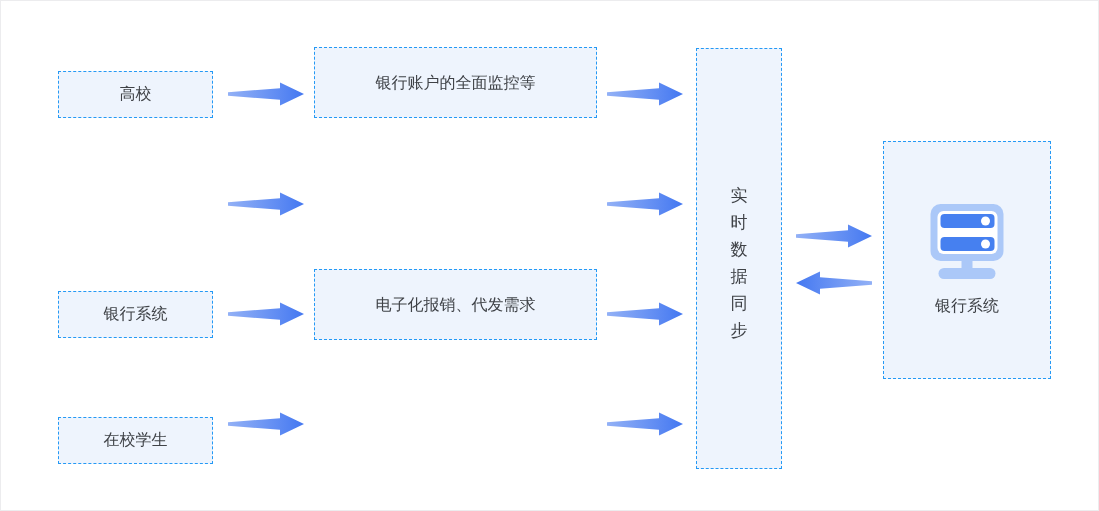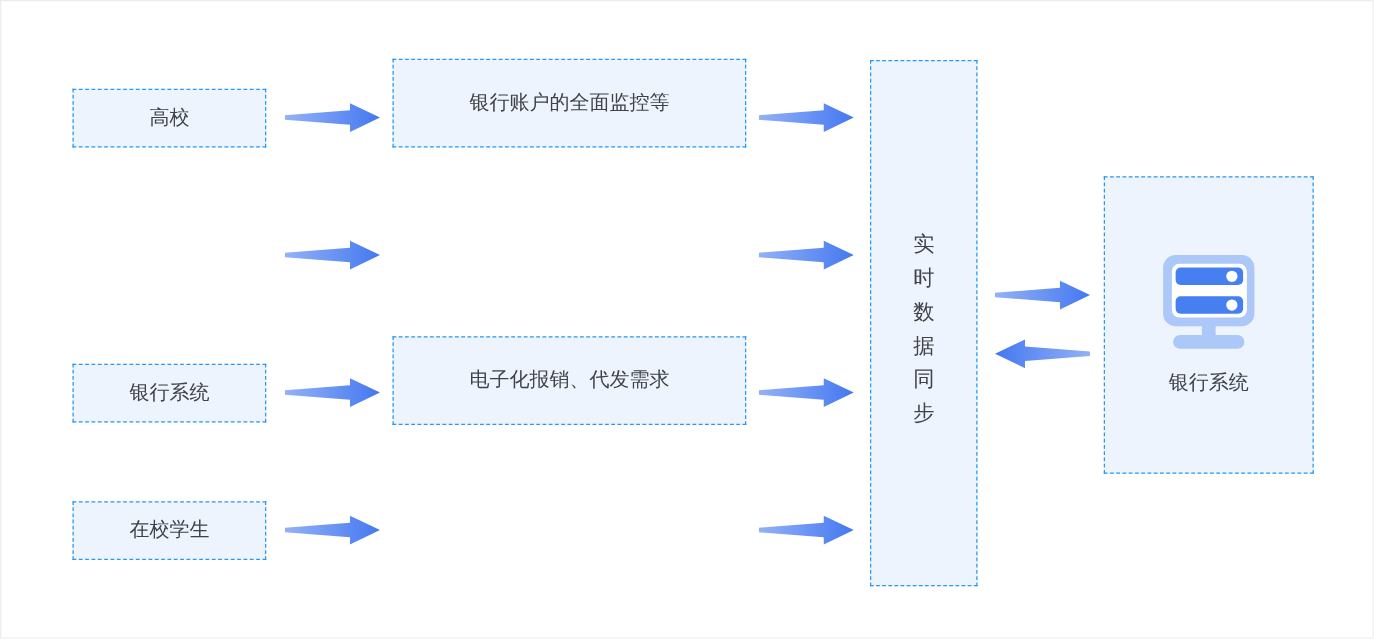--- a/index.html
+++ b/index.html
@@ -71,21 +71,21 @@
 </svg>
 
 <div class="diagram">
 
   <div class="dashed-box actor-box" style="top:70px">
       <span>高校</span>
     </div>
   <div class="dashed-box actor-box" style="top:290px">
       <span>银行系统</span>
     </div>
-  <div class="dashed-box actor-box" style="top:400px">
+  <div class="dashed-box actor-box" style="top:416px">
       <span>在校学生</span>
     </div>
 
   <svg class="arrow" style="left:227px;top:78px" width="76" height="30" viewBox="0 0 76 30">
       <use href="#arrowShape"></use>
     </svg>
   <svg class="arrow" style="left:227px;top:188px" width="76" height="30" viewBox="0 0 76 30">
       <use href="#arrowShape"></use>
     </svg>
   <svg class="arrow" style="left:227px;top:298px" width="76" height="30" viewBox="0 0 76 30">

